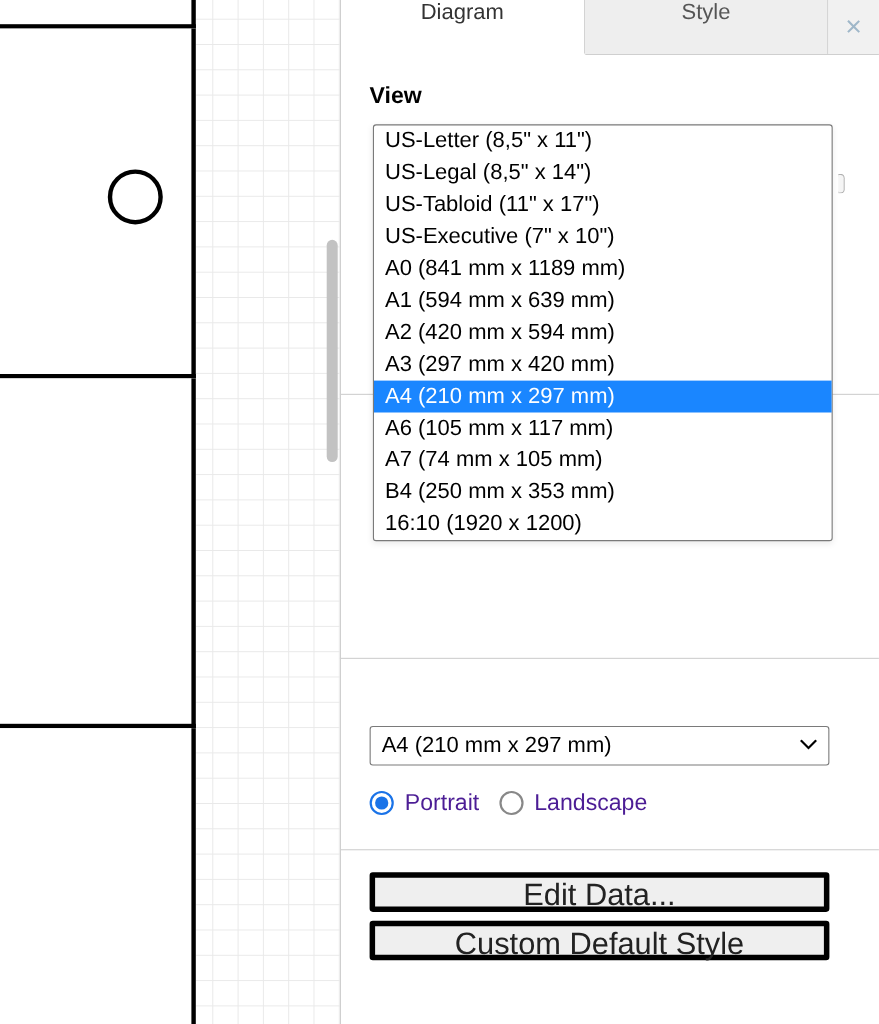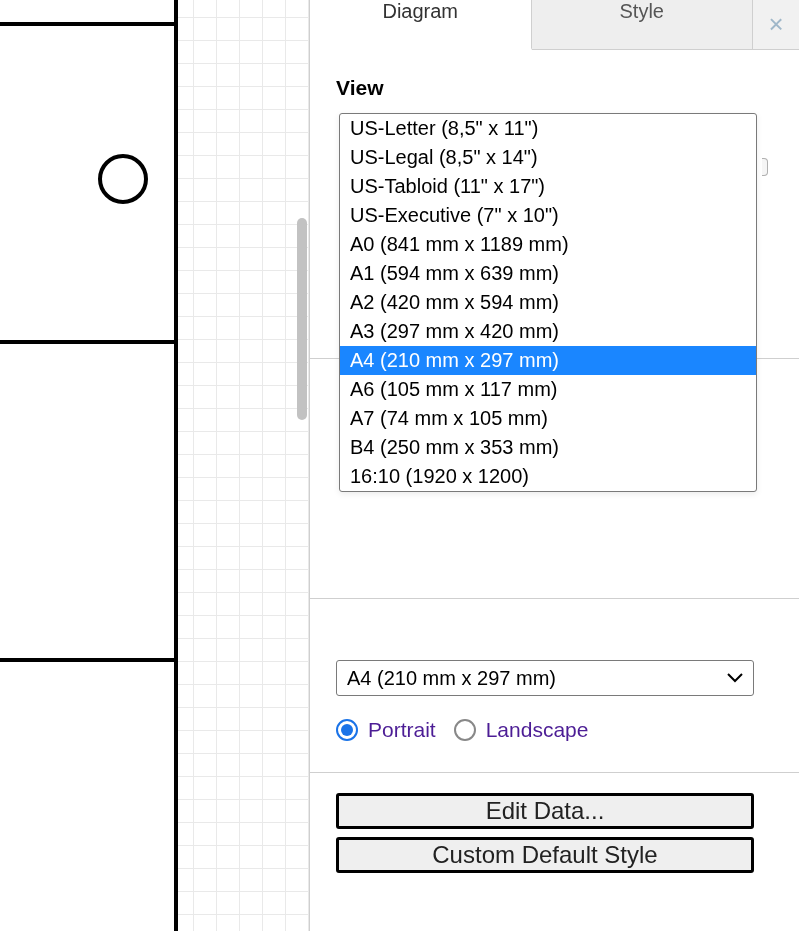--- a/index.html
+++ b/index.html
@@ -173,23 +173,23 @@
   }
   .divider {
     height: 1px;
     background: #cfcfcf;
     margin: 30px -26px 20px -26px;
   }
   .wide-button {
     width: 418px;
     height: 36px;
     background: #efefef;
-    border: 3px solid #000000;
+    border: 5px solid #000000;
     border-radius: 3px;
-    font-size: 24px;
+    font-size: 28px;
     color: #222;
     margin-bottom: 8px;
     cursor: pointer;
   }
   .peeker {
     position:absolute;
     top:158px; right:31px;
     width:6px; height:18px;
     border:1px solid #b0b0b0;
     border-left:none;

